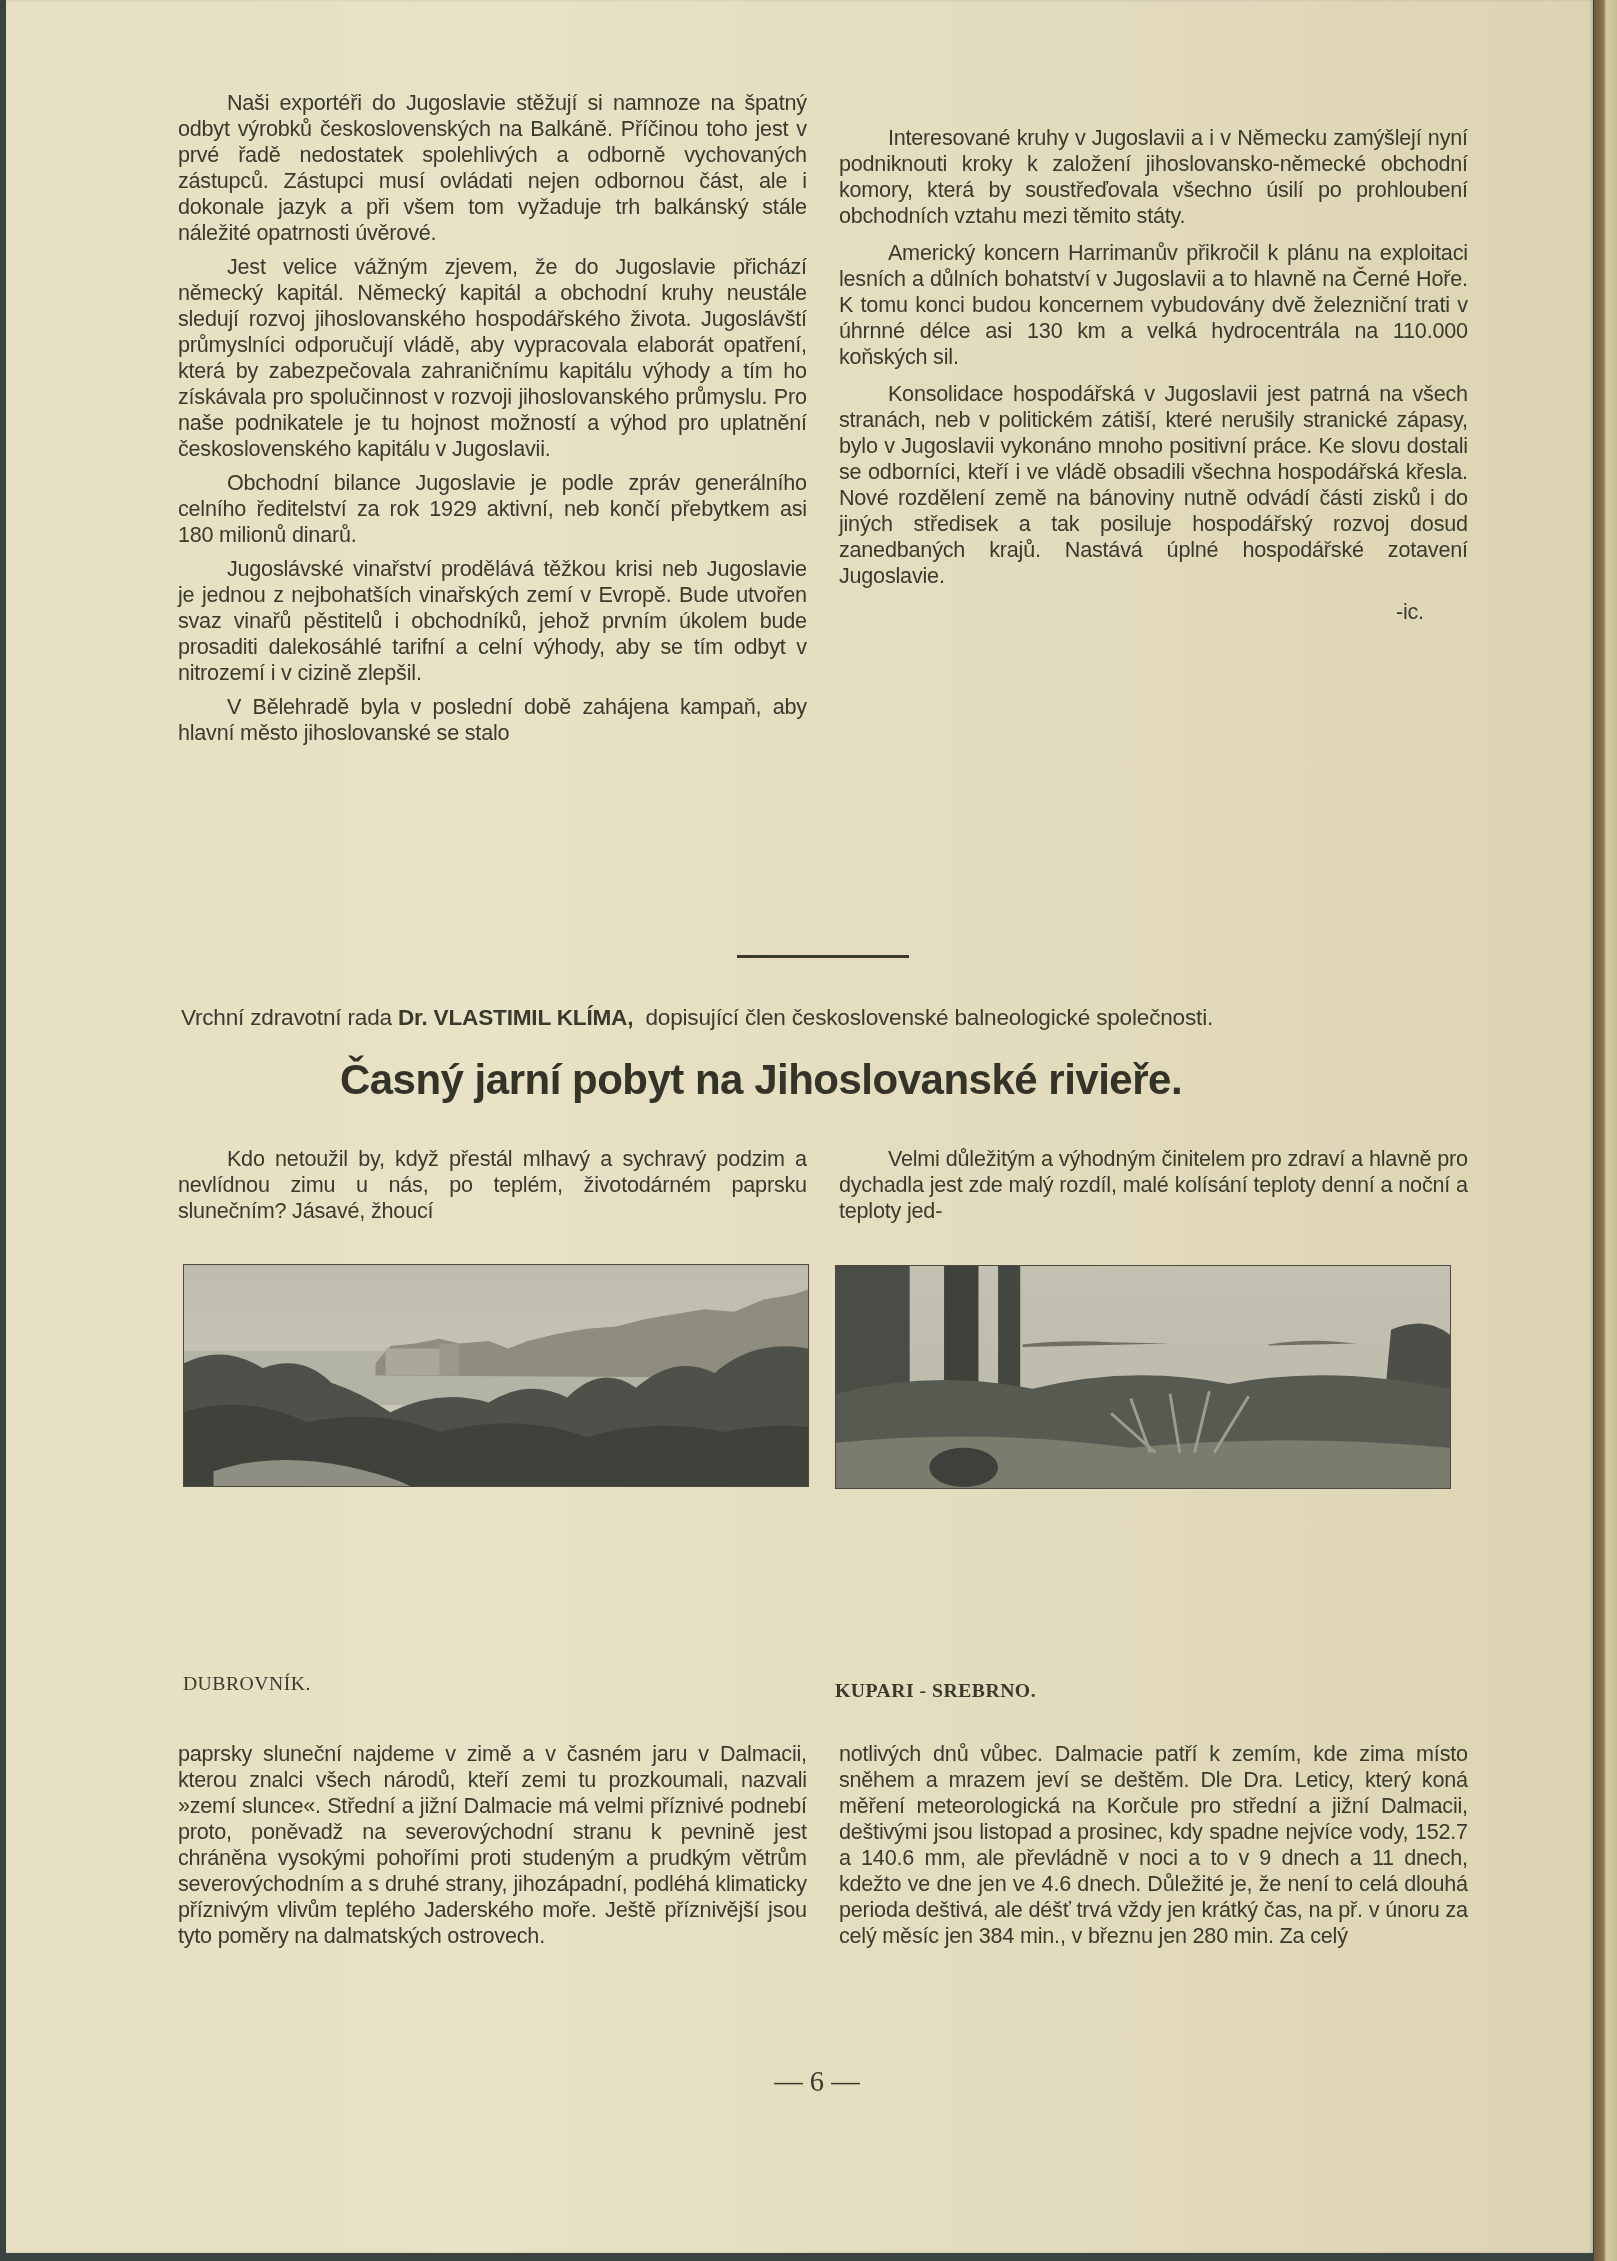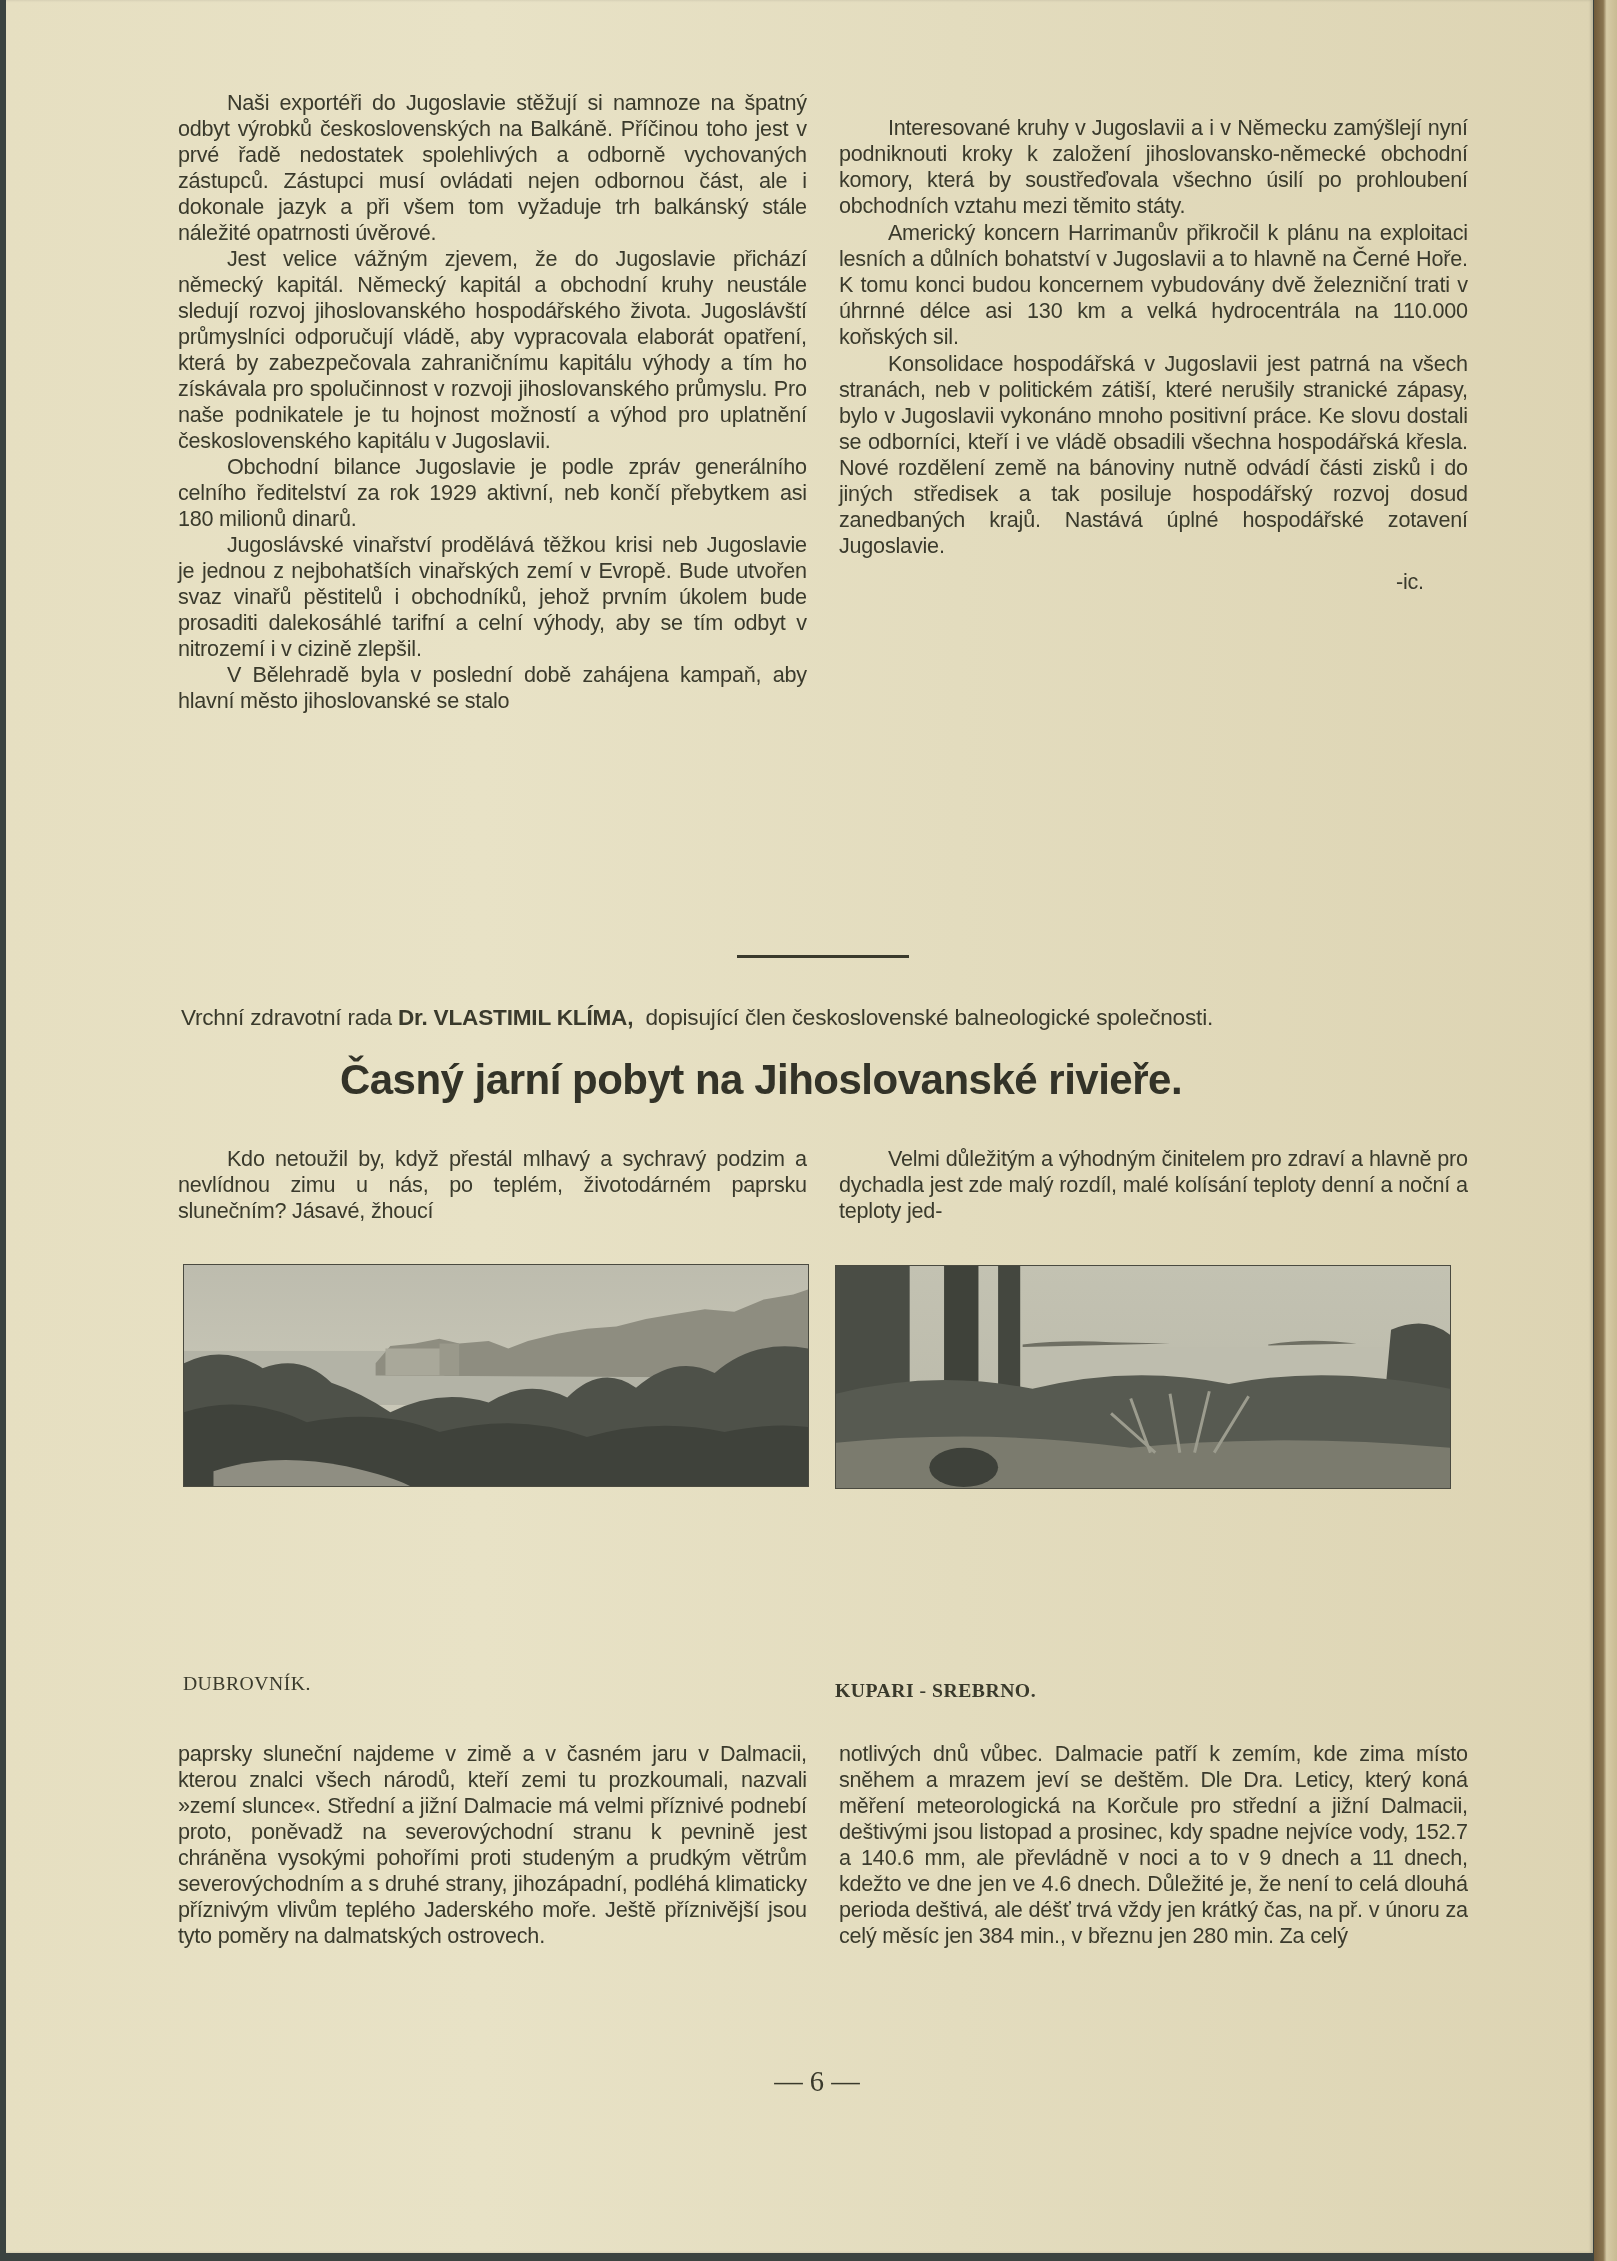--- a/index.html
+++ b/index.html
@@ -20,22 +20,22 @@
   }
   .col {
     position: absolute; width: 629px;
     color: #3a3a2c;
     font-family: "Liberation Sans Narrow", "Liberation Sans", sans-serif;
     font-size: 21.6px; line-height: 26px;
     text-align: justify;
     letter-spacing: -0.2px;
   }
   .col p { margin: 0; text-indent: 49px; }
-  .col p + p { margin-top: 0; }
-  .col p.gap { margin-top: 1px; }
+  .col p + p { margin-top: 8px; }
+  .col p.gap { margin-top: 11px; }
   .col p.noindent { text-indent: 0; }
   #col-l1 { left: 172px; top: 90px; }
   #col-r1 { left: 833px; top: 114px; }
   .sign { text-align: right; padding-right: 44px; margin-top: 9.8px; }
   .rule {
     position: absolute; left: 731px; top: 955px; width: 172px; height: 2.9px;
     background: #3a3a2c;
   }
   .byline {
     position: absolute; left: 175px; top: 1006px; width: 1278px;

